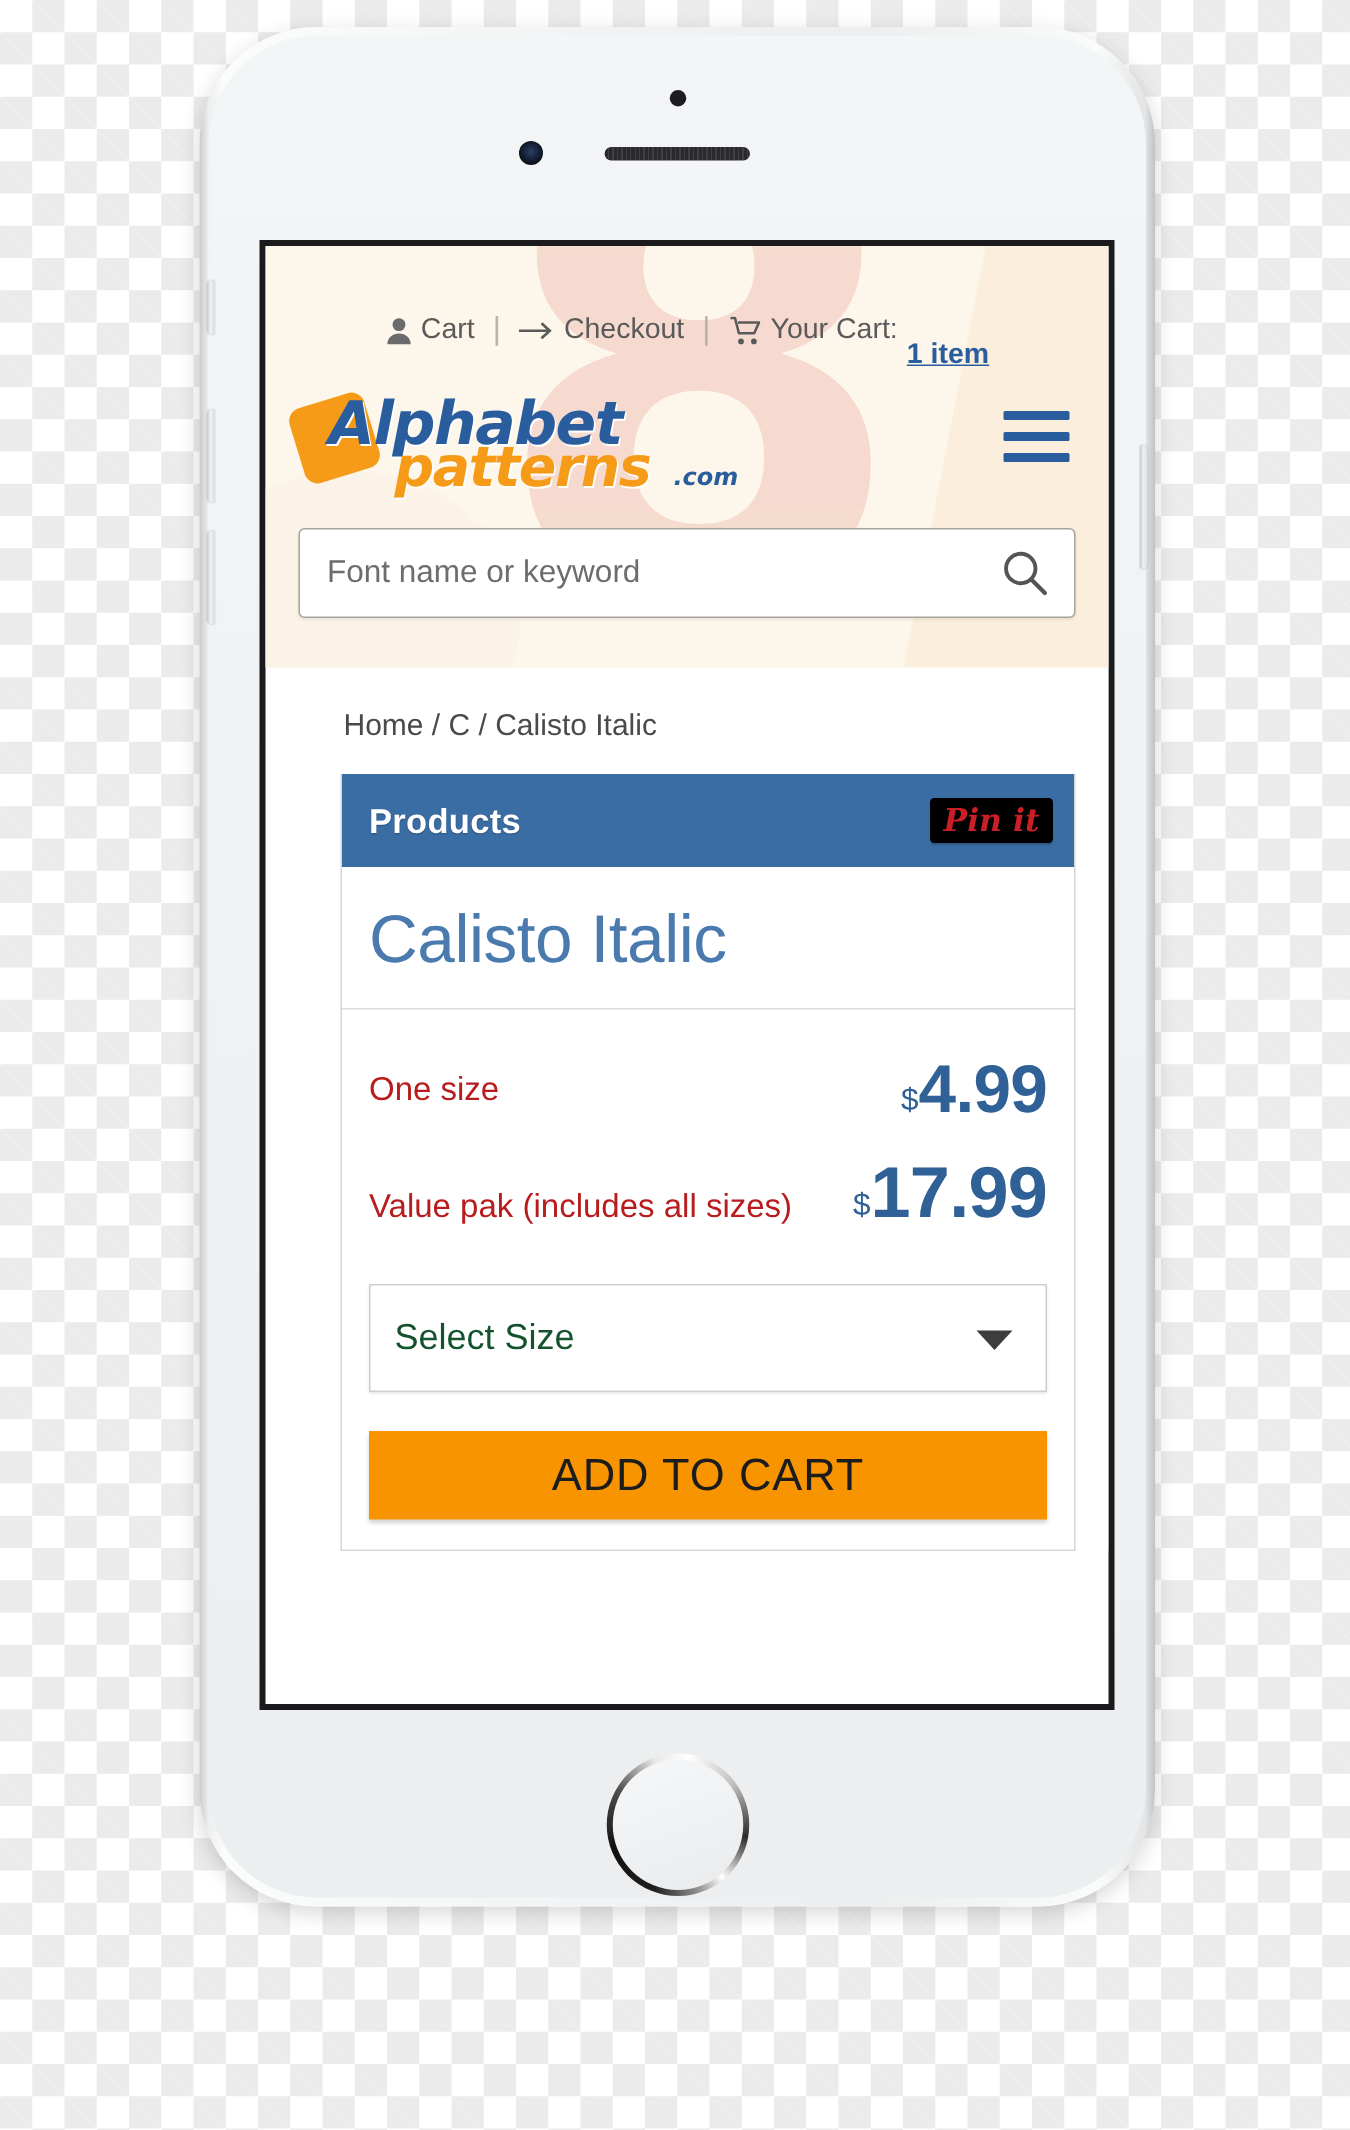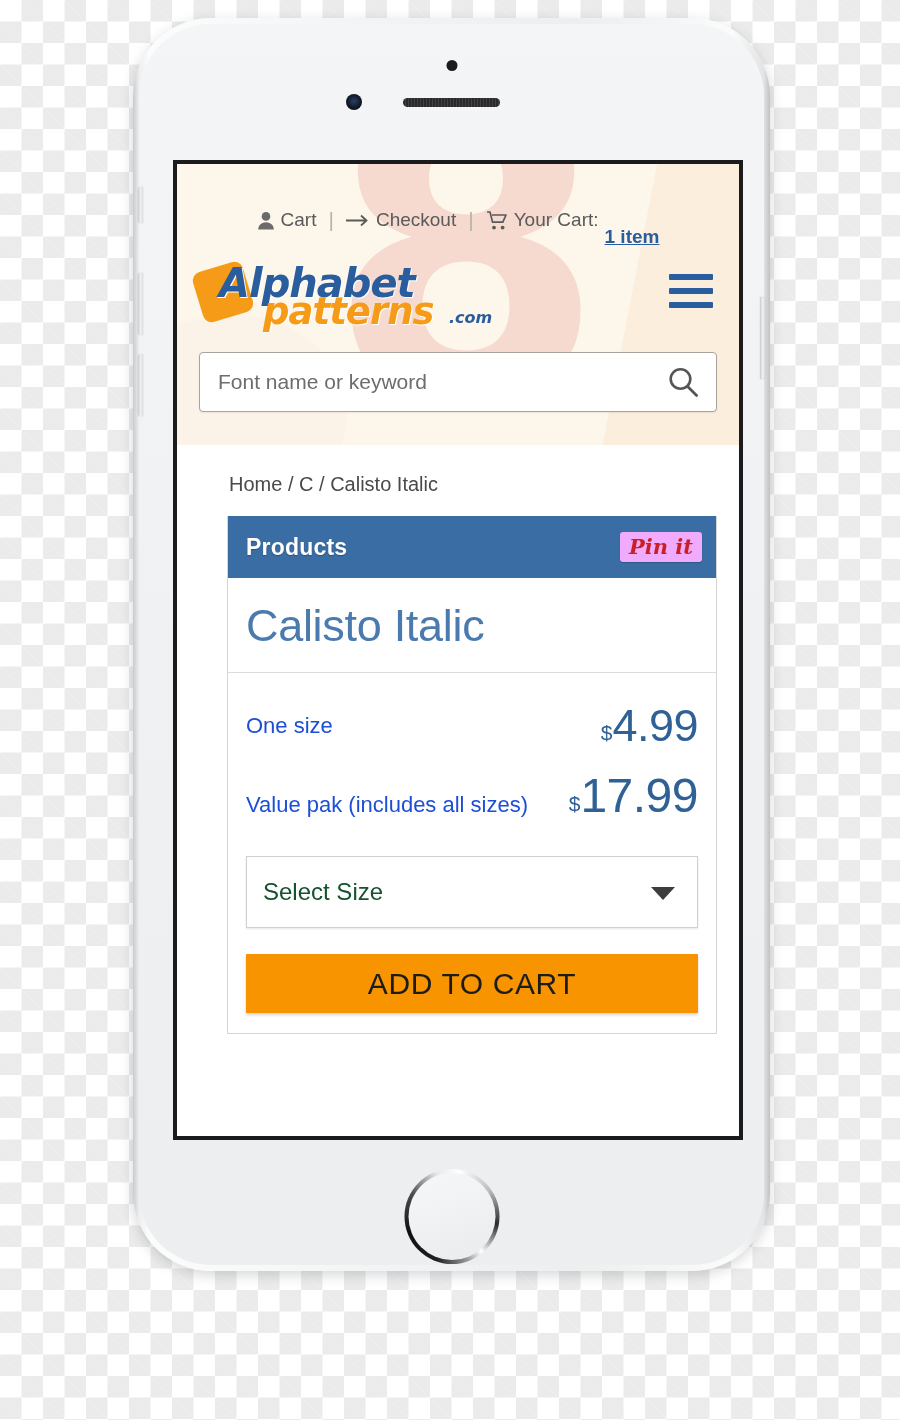--- a/index.html
+++ b/index.html
@@ -280,21 +280,21 @@
     gap: 30px;
   }
   .card-head-title {
     color: #ffffff;
     font-size: 23px;
     font-weight: 700;
     letter-spacing: .2px;
     text-shadow: 0 1px 1px rgba(0,0,0,0.25);
   }
   .pinit {
-    background: #f0abfc;
+    background: #000000;
     border-radius: 3px;
     padding: 4px 9px 5px 9px;
     color: #cb1f27;
     font-family: "DejaVu Serif", serif;
     font-style: italic;
     font-weight: 700;
     font-size: 21px;
     line-height: 1;
     box-shadow: 0 1px 1px rgba(0,0,0,0.2);
   }
@@ -309,30 +309,30 @@
   }
 
   .price-row {
     display: flex;
     align-items: baseline;
     justify-content: space-between;
     padding: 0 18px;
     height: 88px;
   }
   .price-row.first { padding-top: 10px; height: 95px; align-items: center; }
-  .price-label { font-size: 22px; color: #1d4ed8; }
+  .price-label { font-size: 22px; color: #b91c1c; }
   .price-value {
     color: #2f6096;
     font-weight: 400;
     white-space: nowrap;
     display: flex;
     align-items: baseline;
   }
   .price-cur { font-size: 21px; position: relative; top: -1px; }
-  .price-amt { font-size: 45px; letter-spacing: -.5px; }
+  .price-amt { font-size: 45px; letter-spacing: -.5px; font-weight: bold; }
   .price-amt.big { font-size: 48px; }
 
   .select-wrap { padding: 0 18px; }
   .select-box {
     position: relative;
     height: 72px;
     border: 1px solid #cfcfcf;
     background: #ffffff;
     display: flex;
     align-items: center;

